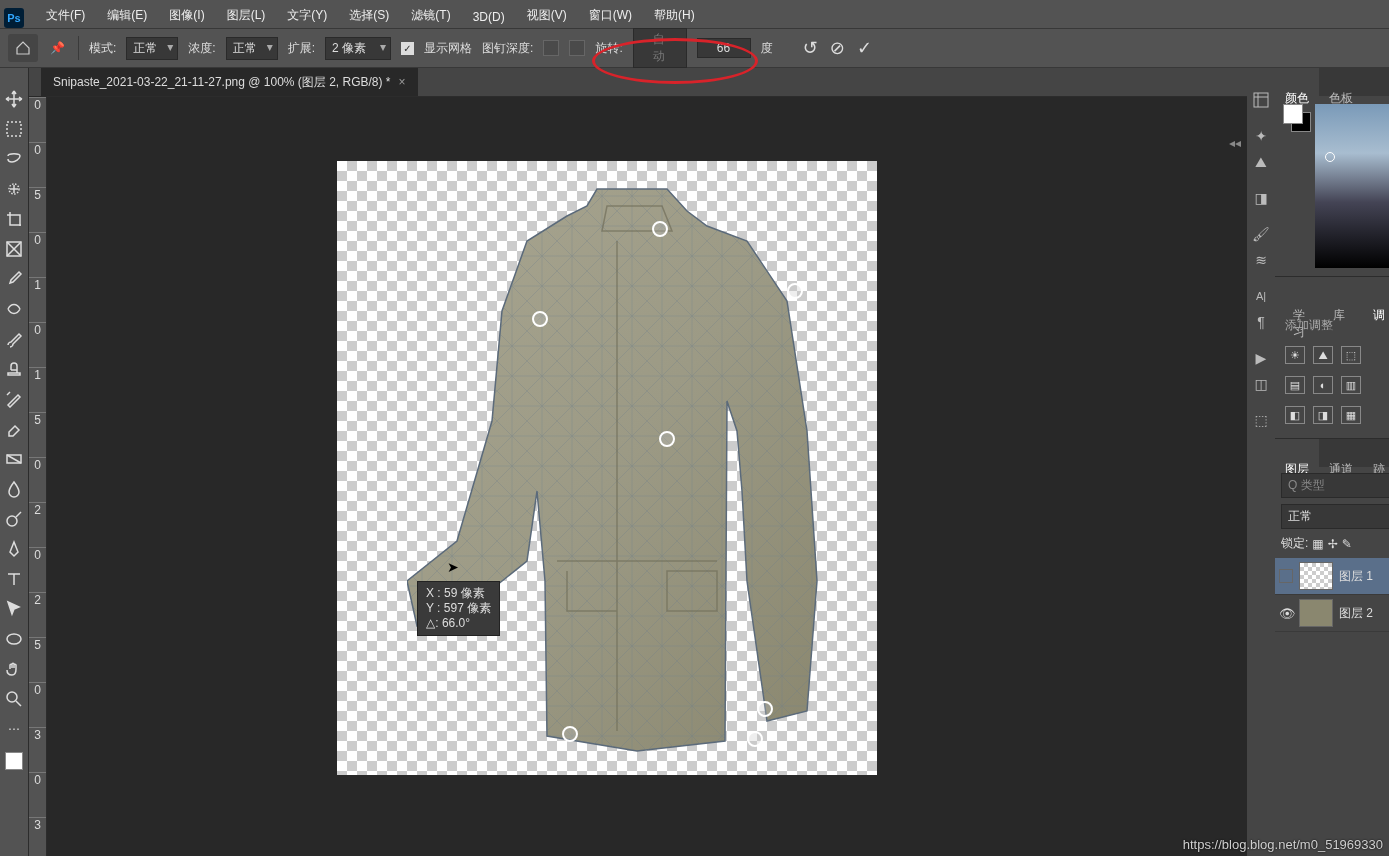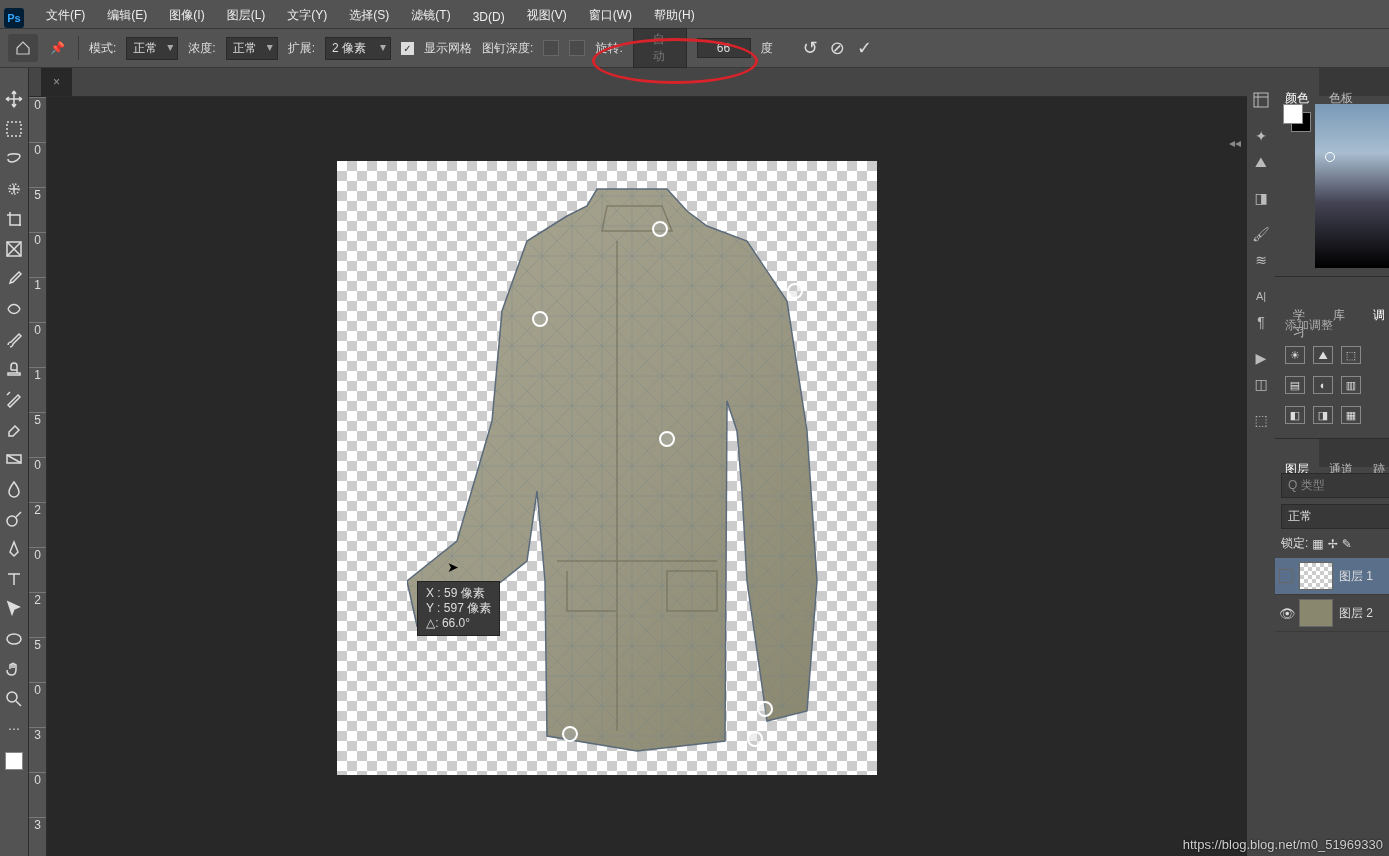--- a/index.html
+++ b/index.html
@@ -237,20 +237,21 @@
           <path d="M11 11l5 5"></path>
         </svg>
       </div>
     <div class="tool">⋯</div>
     <div class="tool-fg"></div>
   </div>
 
   <div class="doc-area">
     <div class="tabbar">
       <div class="doc-tab">
+        <span>Snipaste_2021-03-22_21-11-27.png @ 100% (图层 2, RGB/8) *</span>
         <span class="x">×</span>
       </div>
     </div>
     <div class="ruler-h" id="rulerh">
         <span>0</span>
         <span>50</span>
         <span>250</span>
         <span>200</span>
         <span>150</span>
         <span>100</span>

